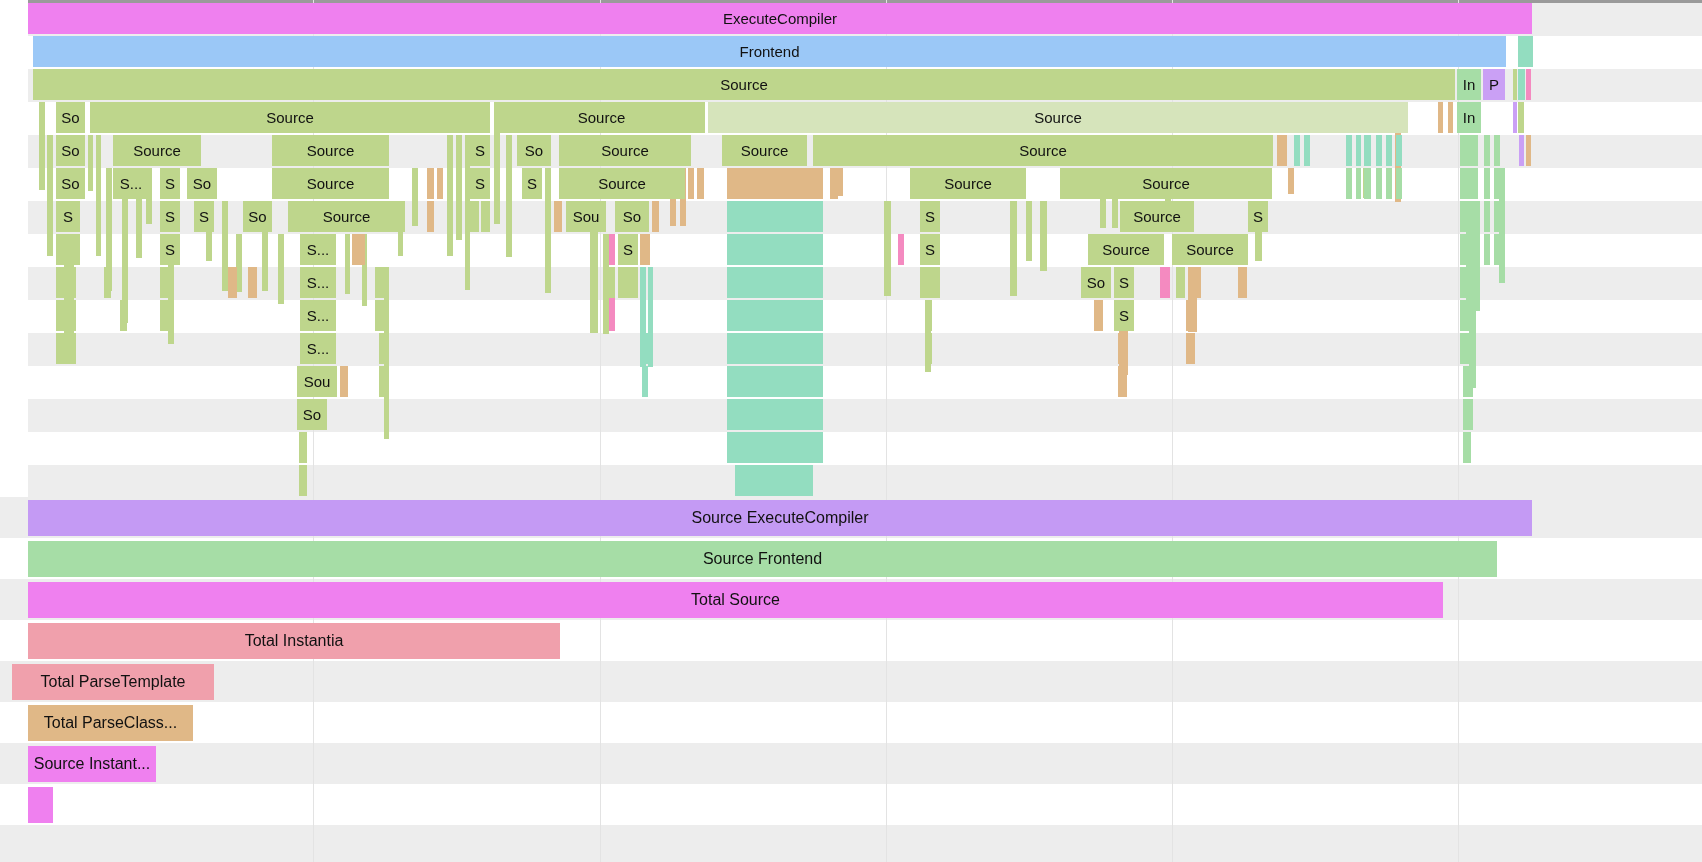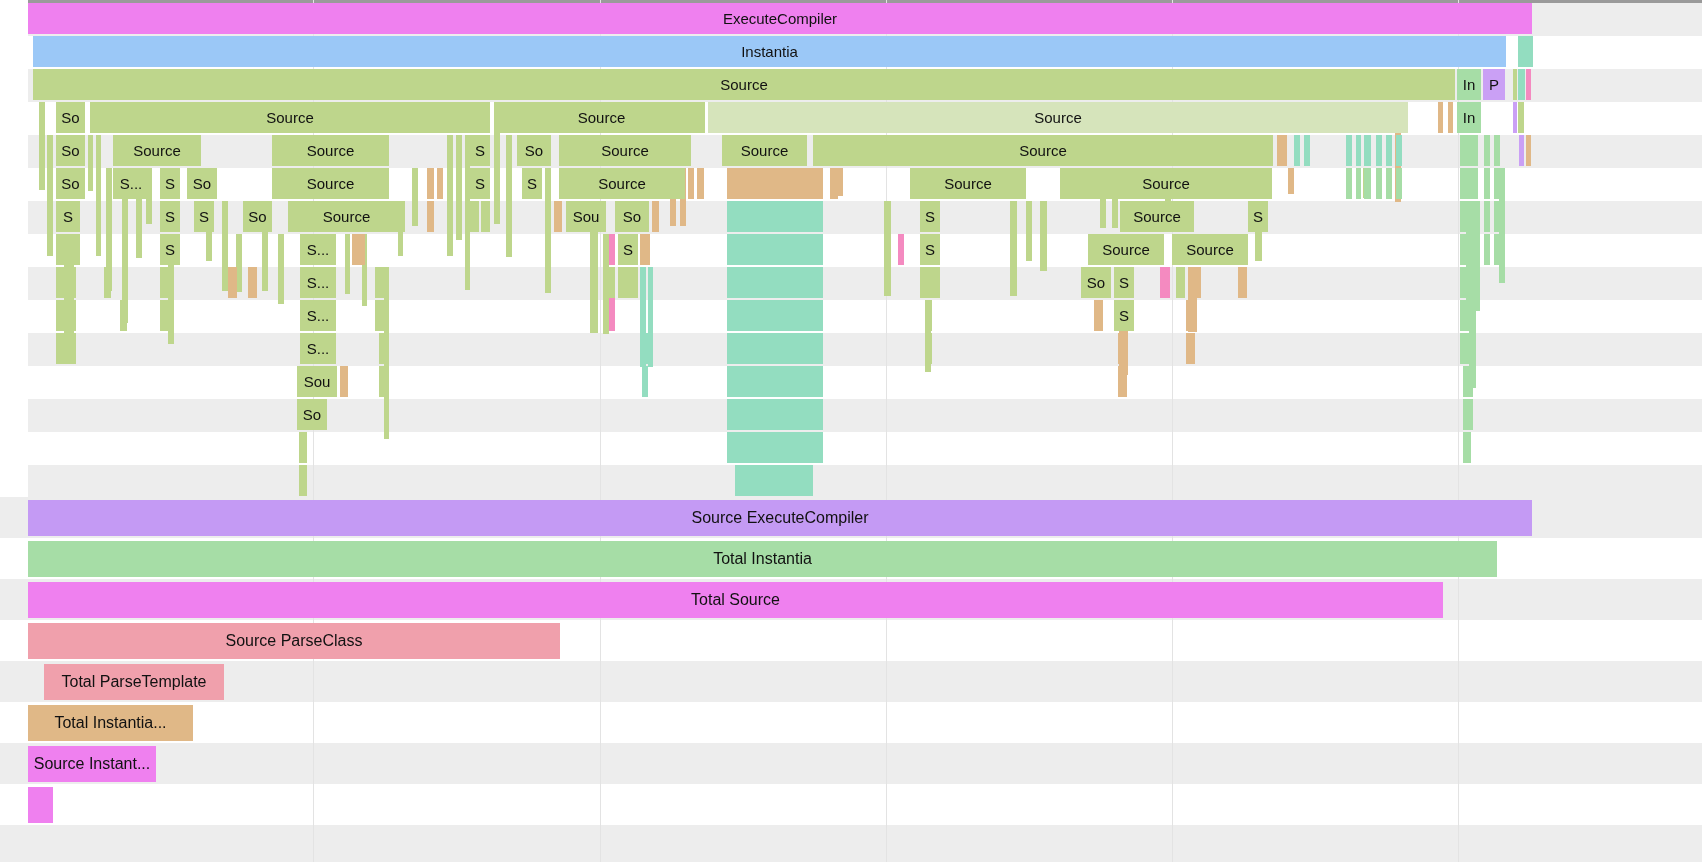--- a/index.html
+++ b/index.html
@@ -103,21 +103,21 @@
         <div style="position: absolute; left: 1469px; top: 300px; width: 7px; height: 88px; background: rgb(166, 221, 166);"></div>
         <div style="position: absolute; left: 1499px; top: 168px; width: 6px; height: 115px; background: rgb(166, 221, 166);"></div>
         <div style="position: absolute; left: 1395px; top: 102px; width: 6px; height: 100px; background: rgb(224, 184, 135);"></div>
         <div style="position: absolute; left: 1363px; top: 168px; width: 6px; height: 30px; background: rgb(190, 214, 140);"></div>
       </div>
     <div id="flame-blocks">
         <div class="blk" style="left: 28px; top: 3px; width: 1504px; height: 31px; background: rgb(239, 128, 239);">
           <span>ExecuteCompiler</span>
         </div>
         <div class="blk" style="left: 33px; top: 36px; width: 1473px; height: 31px; background: rgb(155, 200, 247);">
-          <span>Instantia</span>
+          <span>Frontend</span>
         </div>
         <div class="blk" style="left: 1518px; top: 36px; width: 15px; height: 31px; background: rgb(147, 221, 192);">
           <span></span>
         </div>
         <div class="blk" style="left: 33px; top: 69px; width: 1422px; height: 31px; background: rgb(190, 214, 140);">
           <span>Source</span>
         </div>
         <div class="blk" style="left: 1457px; top: 69px; width: 24px; height: 31px; background: rgb(166, 221, 166);">
           <span>In</span>
         </div>
@@ -581,33 +581,33 @@
         <div class="gridline" style="left: 600px; height: 365px;"></div>
         <div class="gridline" style="left: 886px; height: 365px;"></div>
         <div class="gridline" style="left: 1172px; height: 365px;"></div>
         <div class="gridline" style="left: 1458px; height: 365px;"></div>
       </div>
     <div id="totals-bars">
         <div class="tbar" style="left: 28px; top: 3px; width: 1504px; background: rgb(196, 154, 244);">
           <span>Source ExecuteCompiler</span>
         </div>
         <div class="tbar" style="left: 28px; top: 44px; width: 1469px; background: rgb(166, 221, 166);">
-          <span>Total Instantia</span>
+          <span>Source Frontend</span>
         </div>
         <div class="tbar" style="left: 28px; top: 85px; width: 1415px; background: rgb(239, 128, 239);">
           <span>Total Source</span>
         </div>
         <div class="tbar" style="left: 28px; top: 126px; width: 532px; background: rgb(240, 160, 172);">
-          <span>Source ParseClass</span>
-        </div>
-        <div class="tbar" style="left: 44px; top: 167px; width: 180px; background: rgb(240, 160, 172);">
+          <span>Total Instantia</span>
+        </div>
+        <div class="tbar" style="left: 12px; top: 167px; width: 202px; background: rgb(240, 160, 172);">
           <span>Total ParseTemplate</span>
         </div>
         <div class="tbar" style="left: 28px; top: 208px; width: 165px; background: rgb(224, 184, 135);">
-          <span>Total Instantia...</span>
+          <span>Total ParseClass...</span>
         </div>
         <div class="tbar" style="left: 28px; top: 249px; width: 128px; background: rgb(239, 128, 239);">
           <span>Source Instant...</span>
         </div>
         <div class="tbar" style="left: 28px; top: 290px; width: 25px; background: rgb(239, 128, 239);">
           <span></span>
         </div>
       </div>
   </div>
 

